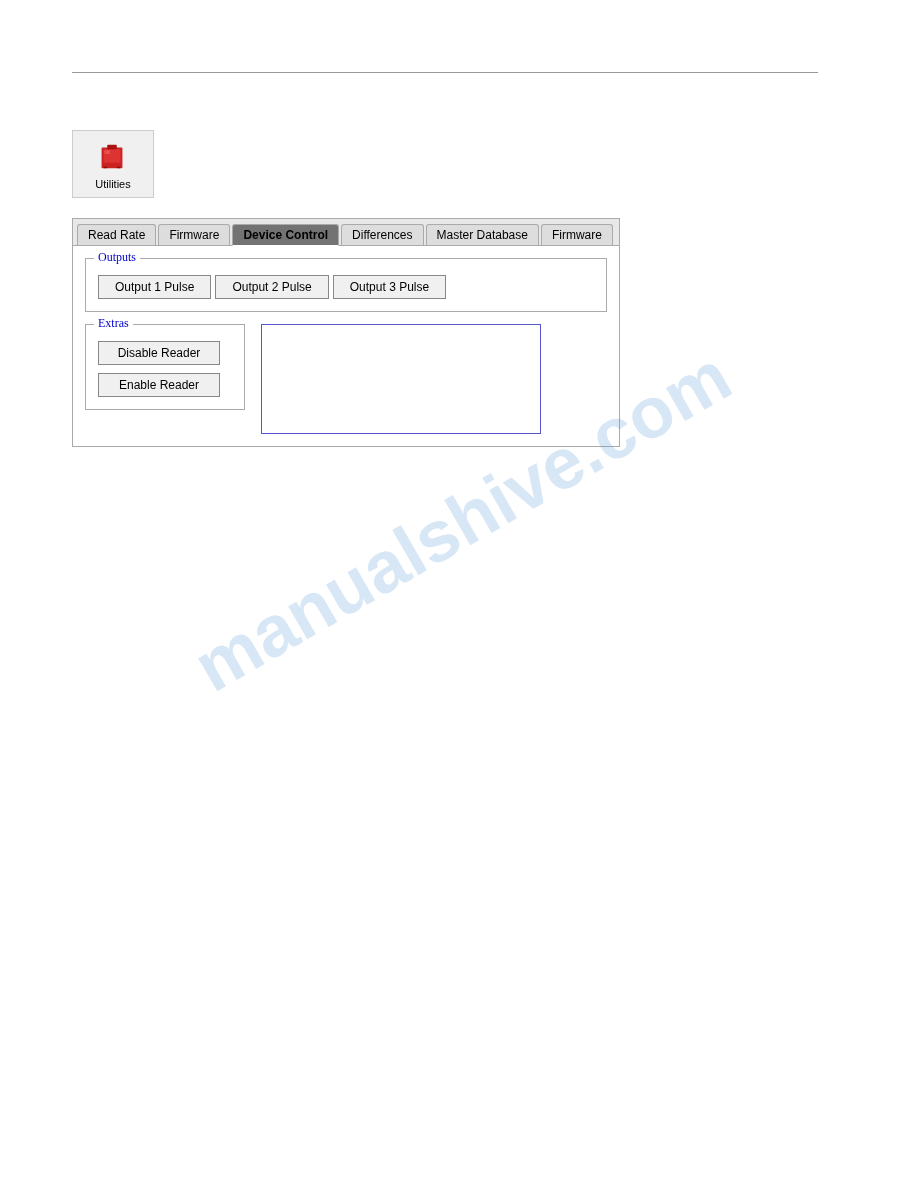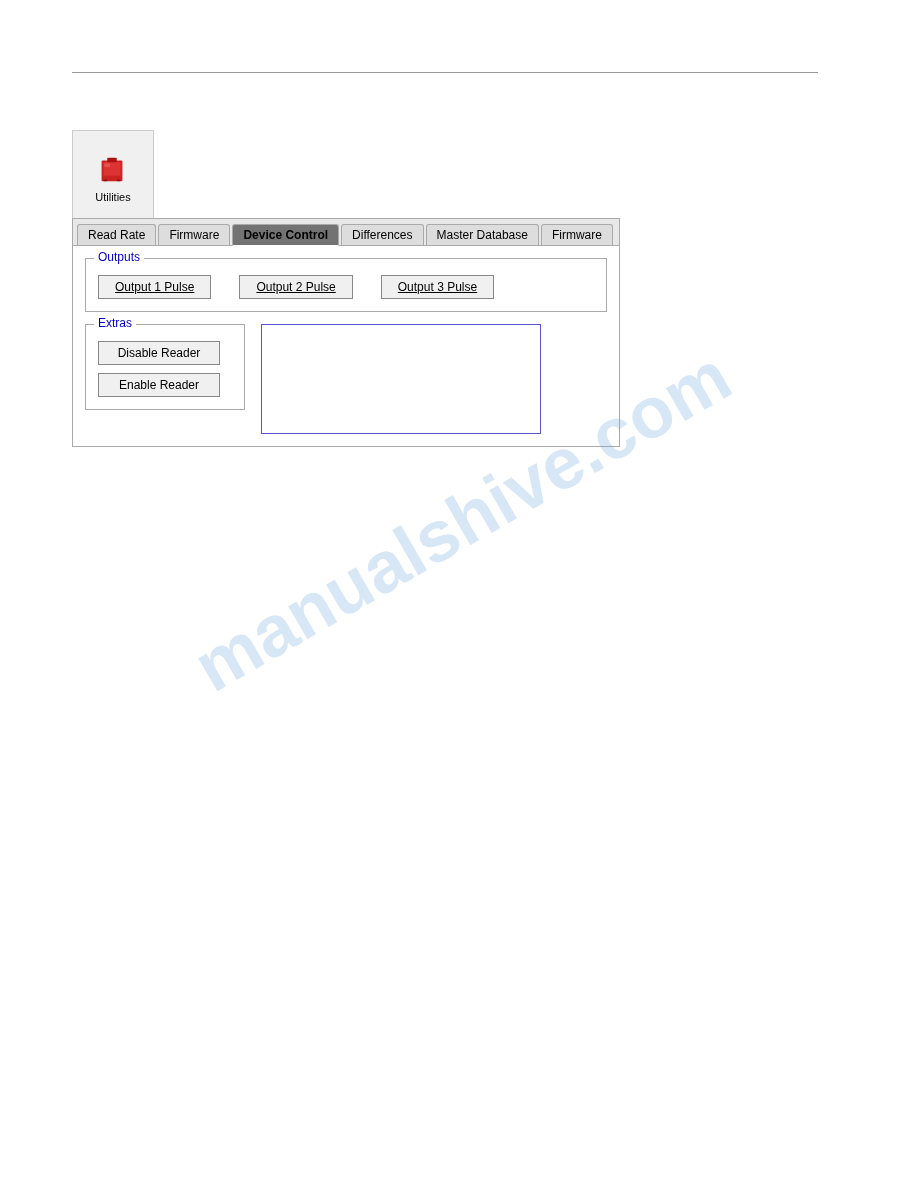--- a/index.html
+++ b/index.html
@@ -39,21 +39,21 @@
       height: 1px;
       background: #999;
     }
 
     
     .utilities-icon {
       position: absolute;
       top: 130px;
       left: 72px;
       width: 82px;
-      height: 93px;
+      height: 68px;
       border: 1px solid #ccc;
       background: #f0f0f0;
       display: flex;
       flex-direction: column;
       align-items: center;
       justify-content: center;
       cursor: pointer;
     }
 
     .utilities-icon .icon-graphic {
@@ -125,28 +125,28 @@
     }
 
     .group-label {
       position: absolute;
       top: -9px;
       left: 8px;
       background: #fff;
       padding: 0 4px;
       font-size: 12px;
       color: #0000cc;
+      font-family: Liberation Serif, serif;
     }
 
     .outputs-buttons {
       display: flex;
       flex-direction: row;
-      gap: 28px;
+      gap: 4px;
       margin-top: 8px;
-      text-decoration: underline;
     }
 
     .btn {
       padding: 4px 16px;
       font-size: 12px;
       background: #f0f0f0;
       border: 1px solid #888;
       cursor: pointer;
       min-width: 110px;
       text-align: center;

